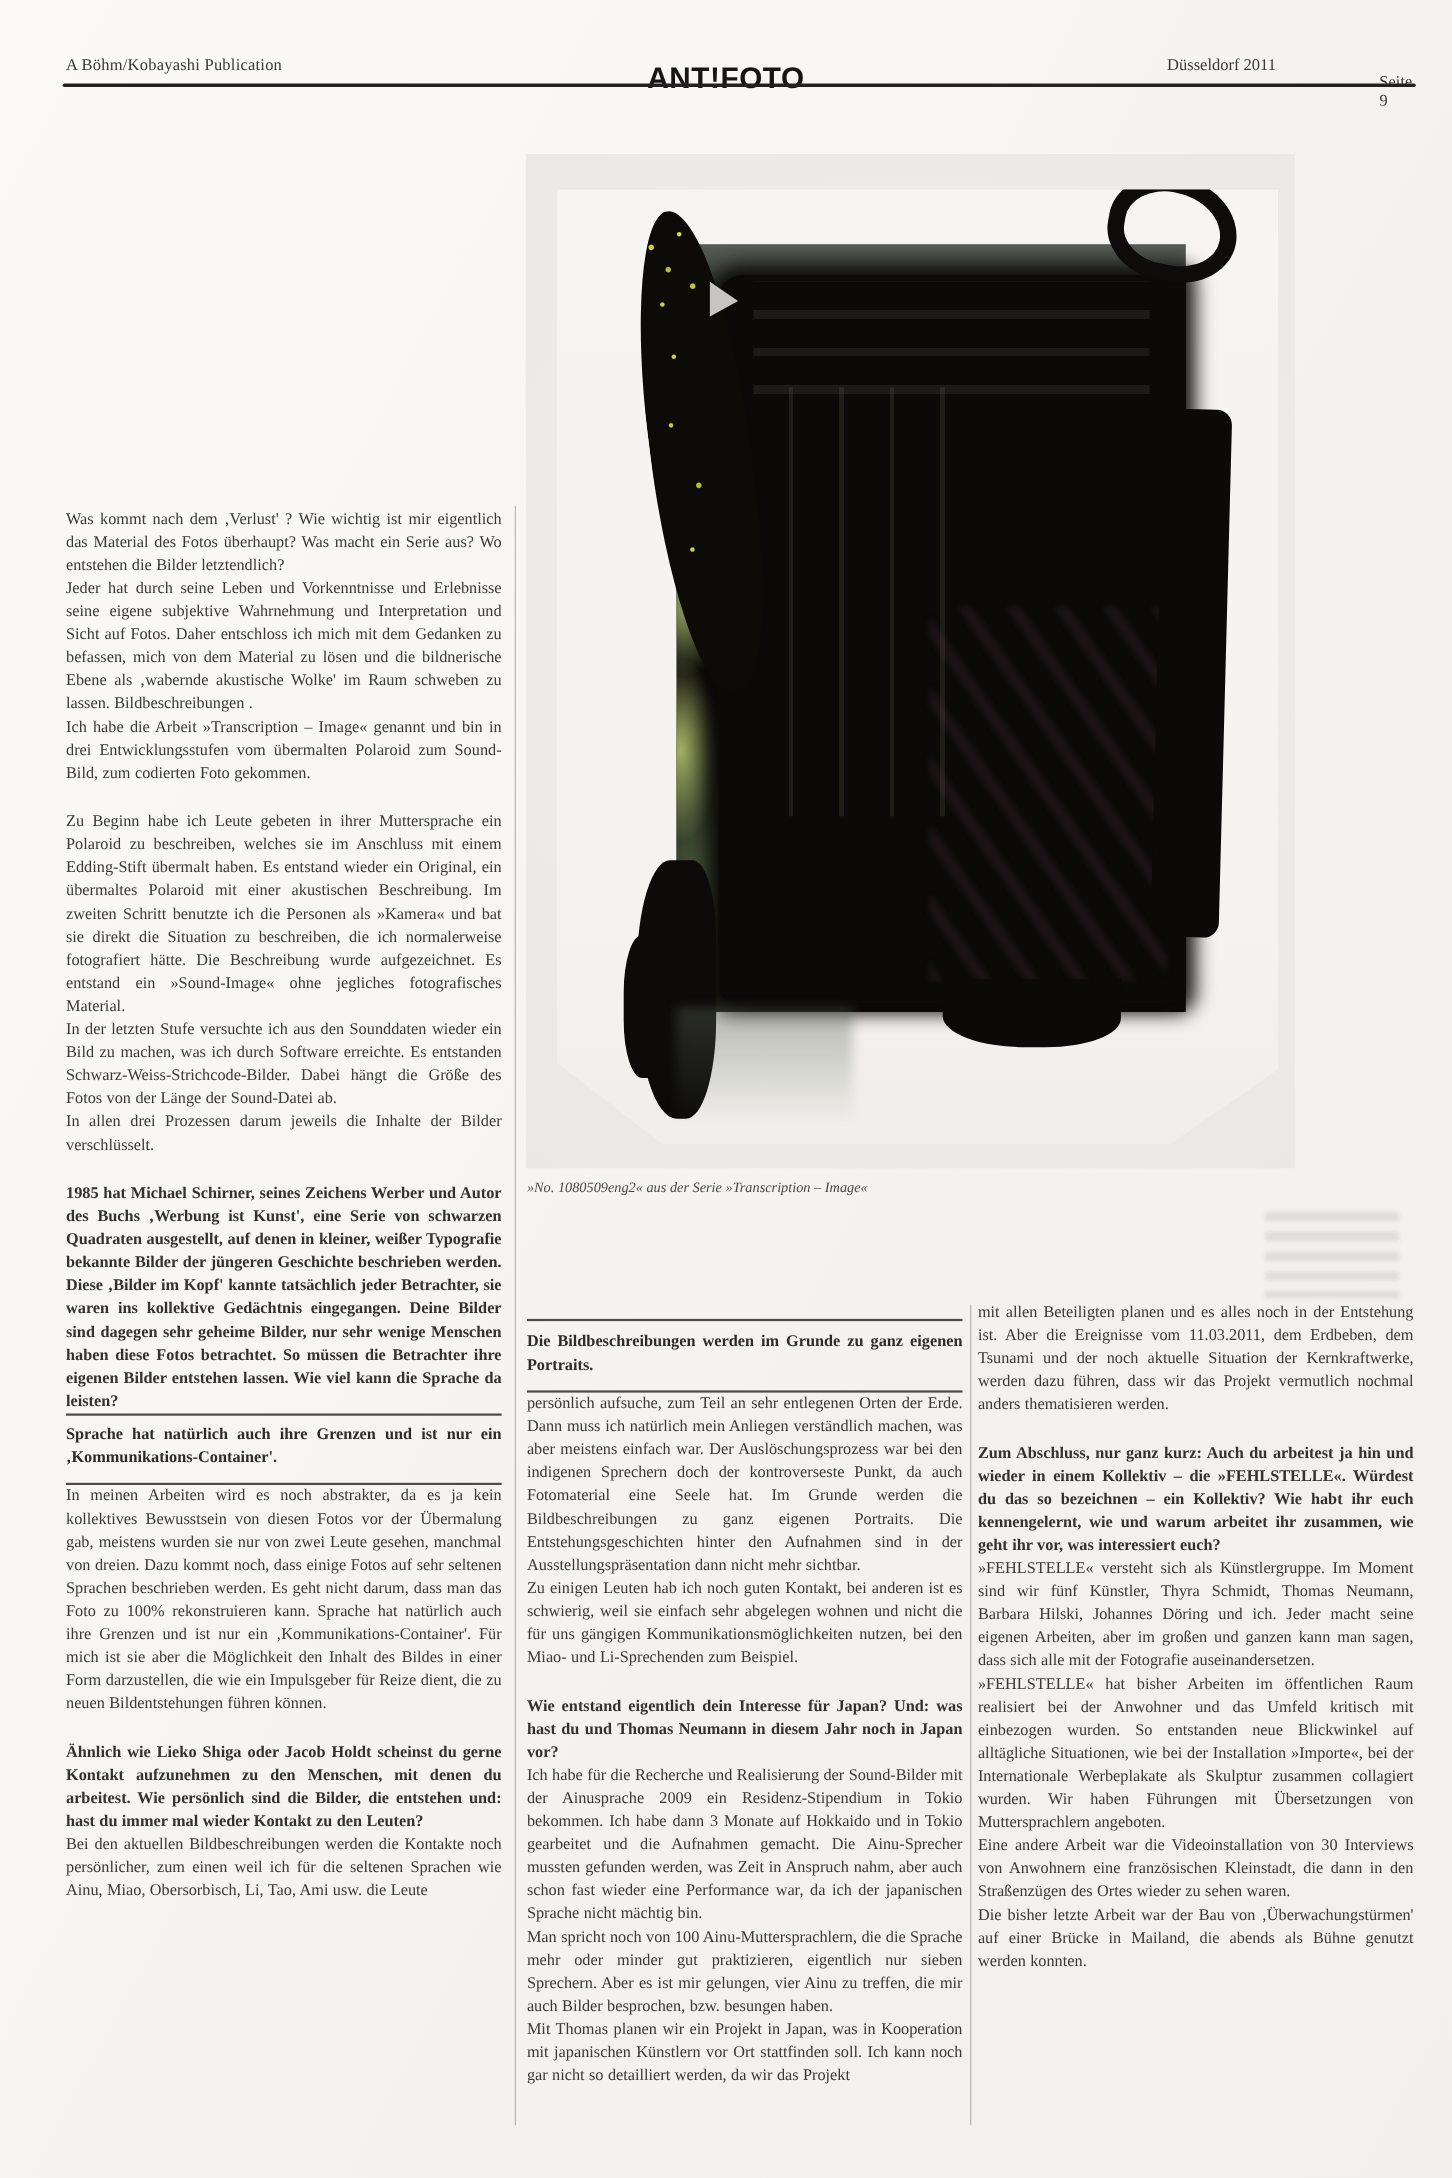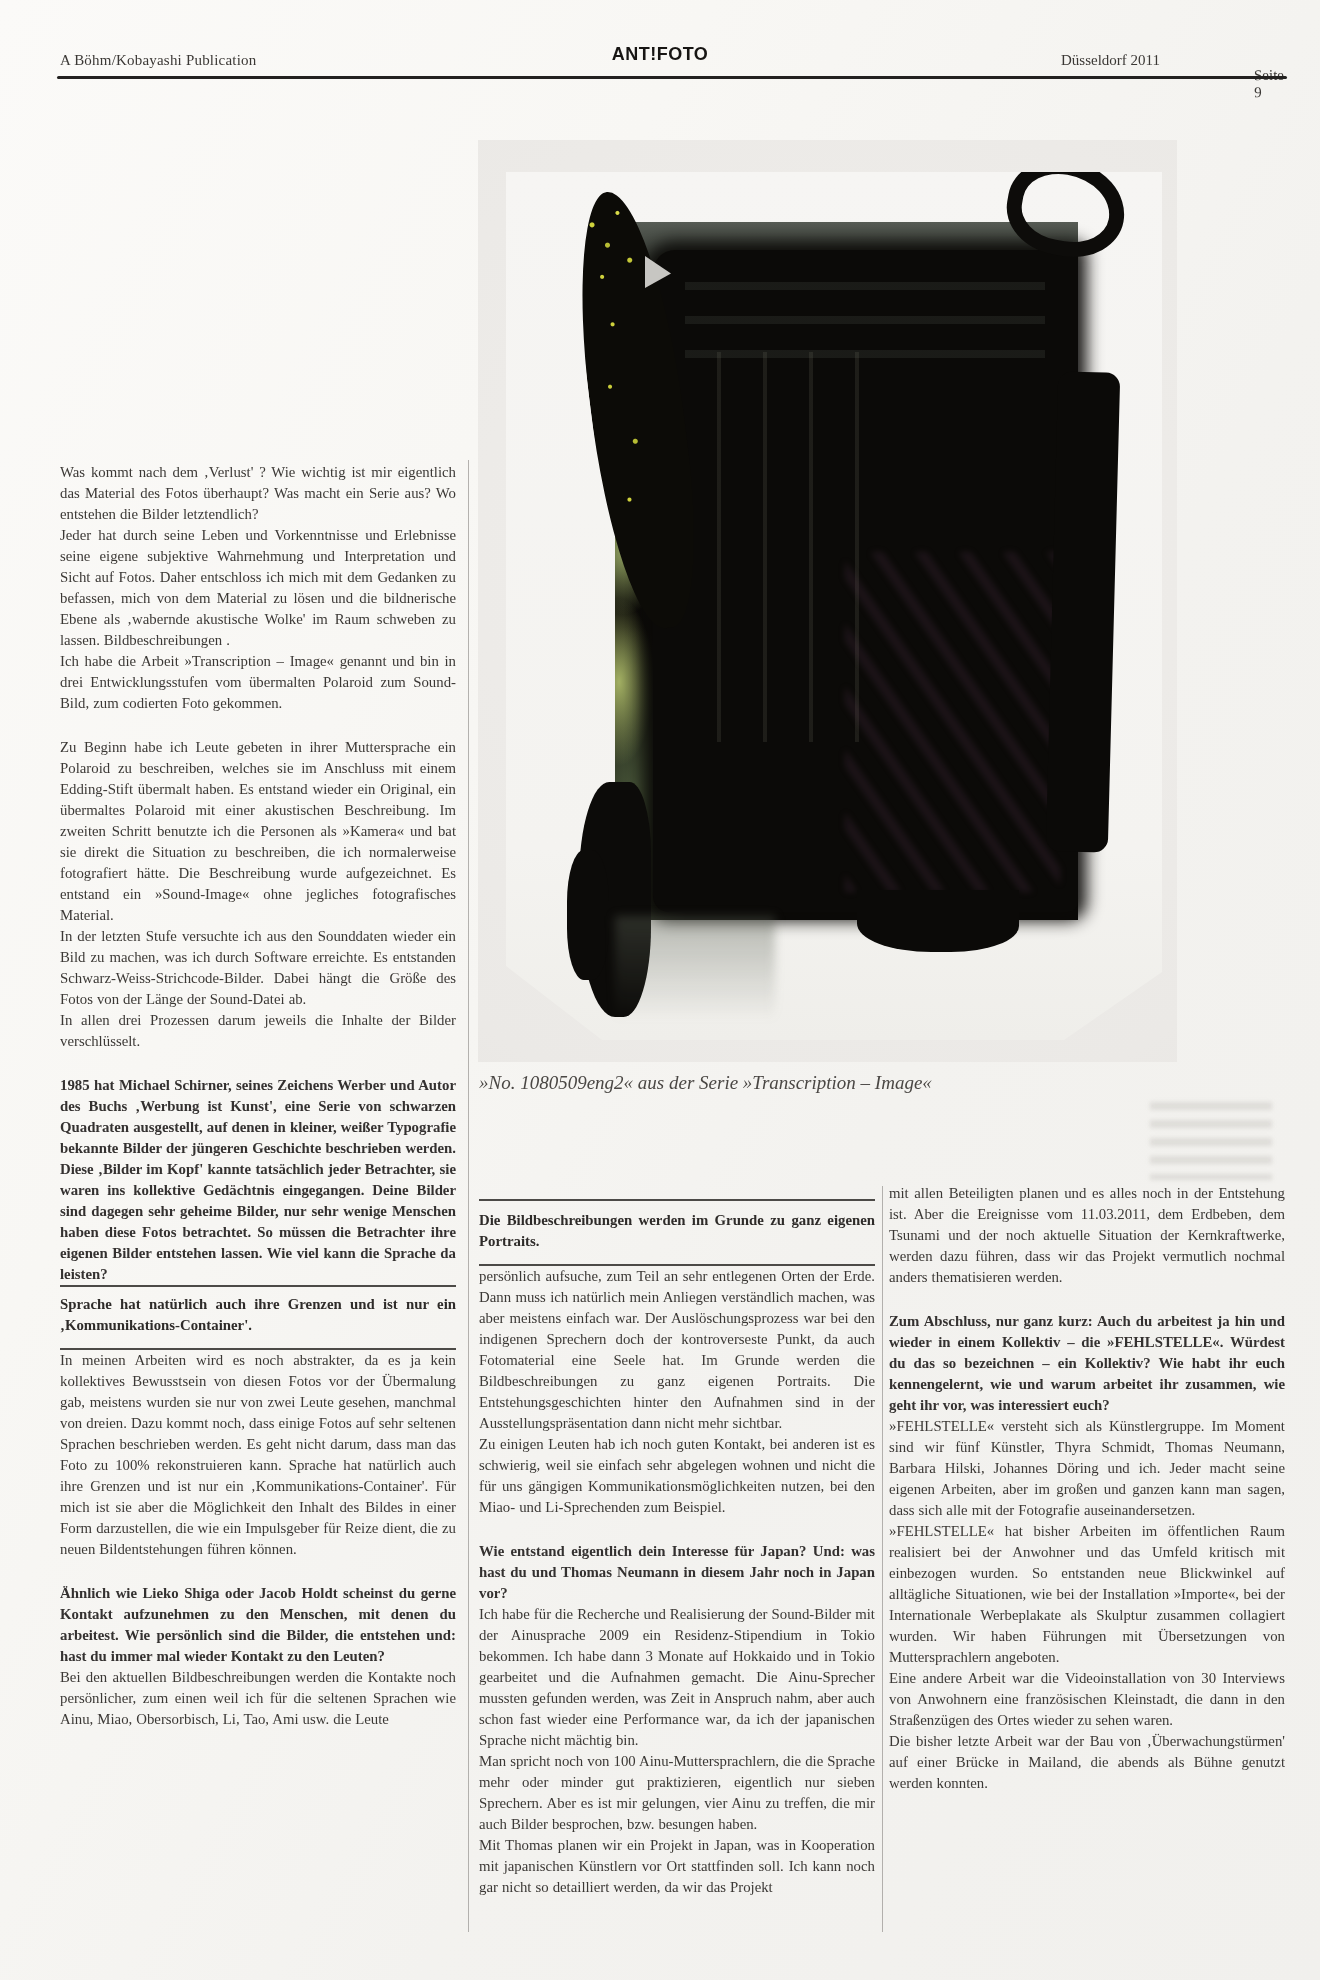--- a/index.html
+++ b/index.html
@@ -6,23 +6,23 @@
   body{
     width:1320px;height:1980px;position:relative;
     background:#f6f5f2;
     font-family:"Liberation Serif","DejaVu Serif",serif;
     color:#3b3835;overflow:hidden;
   }
   .page{position:absolute;inset:0;
     background:linear-gradient(118deg,#fbfaf8 0%,#f8f7f4 30%,#f3f2ef 62%,#f1f0ed 100%);}
   
   .hdr-pub{position:absolute;left:60px;top:52px;font-size:15px;letter-spacing:.2px;}
-  .hdr-logo{position:absolute;left:0;right:0;top:44px;text-align:center;
+  .hdr-logo{position:absolute;left:0;right:0;top:56px;text-align:center;
     font-family:"Liberation Sans","DejaVu Sans",sans-serif;
-    font-weight:bold;font-size:18px;letter-spacing:.5px;color:#171513;}
+    font-weight:bold;font-size:27px;letter-spacing:.5px;color:#171513;}
   .hdr-city{position:absolute;left:1160px;top:52px;transform:translateX(-100%);font-size:15px;}
   .hdr-page{position:absolute;left:1287px;top:48px;transform:translateX(-100%) rotate(-.6deg);font-size:15px;margin-top:19px;}
   .hdr-rule{position:absolute;left:57px;top:76px;width:1230px;height:3px;background:#232120;border-radius:2px;}
   
   .backdrop{position:absolute;left:478px;top:140px;width:699px;height:922px;
     background:radial-gradient(120% 90% at 50% 45%,#f0eeeb 0%,#ebe9e6 70%,#e6e4e1 100%);}
   .polaroid{position:absolute;left:28px;top:32px;width:656px;height:868px;
     background:linear-gradient(180deg,#f6f5f3 0%,#f4f3f0 78%,#efeeea 100%);
     clip-path:polygon(0 0,100% 0,100% calc(100% - 68px),calc(100% - 98px) 100%,96px 100%,0 calc(100% - 74px));
     box-shadow:2px 3px 9px rgba(40,38,34,.14);}
@@ -66,21 +66,21 @@
     background:repeating-linear-gradient(180deg,transparent 0 26px,rgba(120,130,118,.14) 26px 34px);}
   .streaks{left:230px;top:330px;width:215px;height:340px;
     background:repeating-linear-gradient(55deg,rgba(122,72,110,.16) 0 10px,rgba(30,20,25,0) 10px 36px);
     filter:blur(3px);}
   .under-smudge{left:0;top:694px;width:160px;height:105px;
     background:linear-gradient(180deg,rgba(92,98,86,.4),rgba(200,200,195,0));filter:blur(5px);}
   .bleed{position:absolute;left:1150px;top:1102px;width:122px;height:78px;
     background:repeating-linear-gradient(180deg,rgba(122,117,110,.16) 0 8px,transparent 8px 18px);
     filter:blur(2px);}
   .caption{position:absolute;left:479px;top:1072px;width:560px;
-    font-style:italic;font-size:19px;color:#4a4744;}
+    font-style:italic;font-size:13px;color:#4a4744;}
   
   .col{position:absolute;width:396px;}
   .col-left{left:60px;top:462px;}
   .col-mid{left:479px;top:1183px;}
   .col-right{left:889px;top:1183px;}
   .col p{margin:0;font-size:14.8px;line-height:21px;text-align:justify;
     hyphens:auto;-webkit-hyphens:auto;word-spacing:.3px;}
   .col p.q{font-weight:bold;color:#343130;}
   .col p.gap{margin-top:23px;}
   .subhead{font-weight:bold;font-size:22.5px;line-height:27px;color:#2e2b29;

